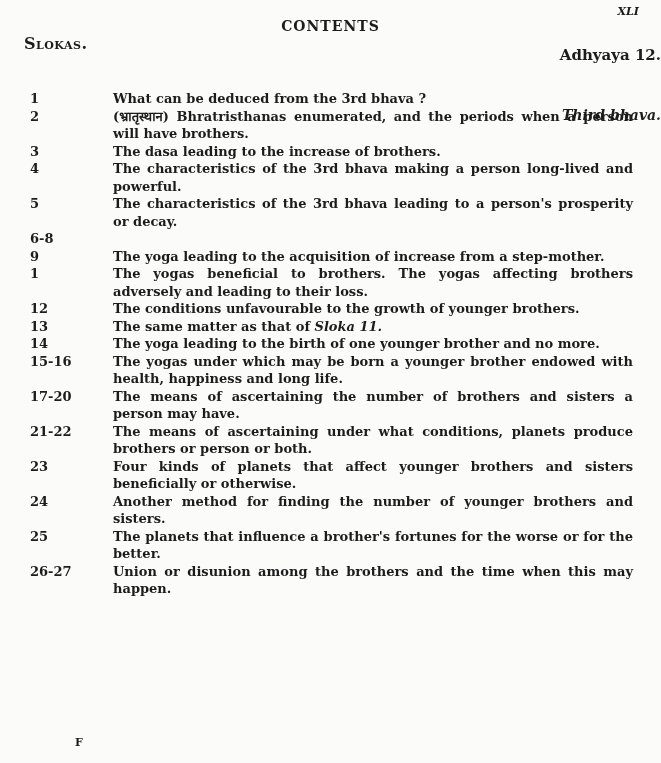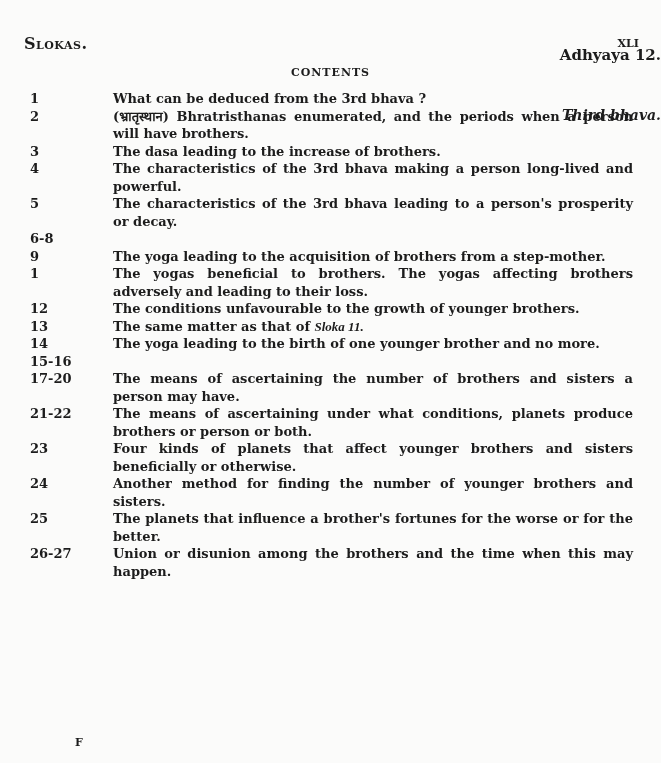--- a/index.html
+++ b/index.html
@@ -1,30 +1,30 @@
 <!DOCTYPE html>
 <html><head>
 <meta charset="utf-8">
 <style>
   html, body { margin:0; padding:0; }
   body {
     width:661px; height:763px; background:#fbfbfa; color:#1c1c1c;
     font-family:"DejaVu Serif","Liberation Serif",serif; position:relative; overflow:hidden;
   }
   .running-head { position:absolute; top:18px; left:0; width:661px; text-align:center;
-    font-size:11px; font-weight:bold; letter-spacing:1px;margin-top:48px; }
-  .page-num { position:absolute; top:37px; right:22px; font-size:11px; font-weight:bold; }
+    font-size:14px; font-weight:bold; letter-spacing:1px; }
+  .page-num { position:absolute; top:5px; right:22px; font-size:11px; font-weight:bold;font-style:italic; }
   .slokas { position:absolute; top:34px; left:24px; font-size:16px; font-weight:bold; letter-spacing:0.5px; font-variant:small-caps; }
   .chapter { position:absolute; top:46px; left:0; width:661px; text-align:right; font-size:15px; font-weight:bold; }
   .sub { position:absolute; top:66px; left:0; width:661px; text-align:right; font-size:14px; font-weight:bold; font-style:italic;margin-top:41px; }
   .list { position:absolute; top:90px; left:0; width:661px; }
   .entry { display:flex; font-size:13px; font-weight:bold; line-height:17.5px; }
   .num { width:113px; padding-left:30px; box-sizing:border-box; flex:none; }
   .desc { width:520px; text-align:justify; text-align-last:left; }
-  .desc i { font-style:italic;font-family:Liberation Serif, serif; }
+  .desc i { font-style:italic; }
   .sig { position:absolute; top:736px; left:75px; font-size:11px; font-weight:bold; }
 </style>
 </head>
 <body>
 
 <div class="running-head">CONTENTS</div>
 <div class="page-num">XLI</div>
 <div class="slokas">Slokas.</div>
 <div class="chapter">Adhyaya 12.</div>
 <div class="sub">Third bhava.</div>
@@ -48,40 +48,41 @@
     </div>
     <div class="entry">
       <div class="num">5</div>
       <div class="desc"><span>The characteristics of the 3rd bhava leading to a person's prosperity or decay.</span></div>
     </div>
     <div class="entry">
       <div class="num">6-8</div>
     </div>
     <div class="entry">
       <div class="num">9</div>
-      <div class="desc"><span>The yoga leading to the acquisition of brothers from a step-mother.</span></div>
+      <div class="desc"><span>The yoga leading to the acquisition of increase from a step-mother.</span></div>
     </div>
     <div class="entry">
       <div class="num">1</div>
       <div class="desc"><span>The yogas beneficial to brothers. The yogas affecting brothers adversely and leading to their loss.</span></div>
     </div>
     <div class="entry">
       <div class="num">12</div>
       <div class="desc"><span>The conditions unfavourable to the growth of younger brothers.</span></div>
     </div>
     <div class="entry">
       <div class="num">13</div>
       <div class="desc"><span>The same matter as that of </span><i>Sloka 11.</i></div>
     </div>
     <div class="entry">
       <div class="num">14</div>
       <div class="desc"><span>The yoga leading to the birth of one younger brother and no more.</span></div>
     </div>
     <div class="entry">
       <div class="num">15-16</div>
+      <div class="desc"><span>The yogas under which may be born a younger brother endowed with health, happiness and long life.</span></div>
     </div>
     <div class="entry">
       <div class="num">17-20</div>
       <div class="desc"><span>The means of ascertaining the number of brothers and sisters a person may have.</span></div>
     </div>
     <div class="entry">
       <div class="num">21-22</div>
       <div class="desc"><span>The means of ascertaining under what conditions, planets produce brothers or person or both.</span></div>
     </div>
     <div class="entry">

